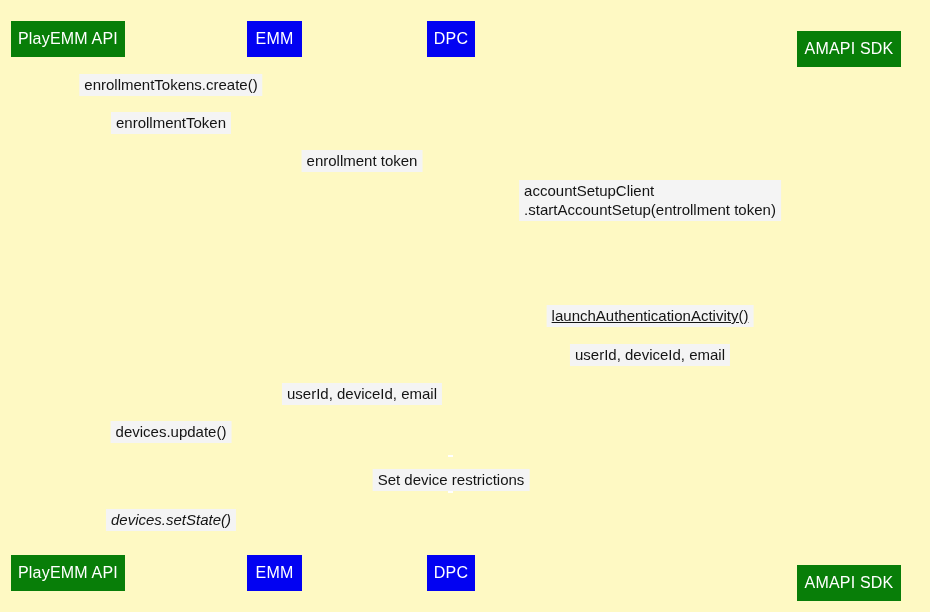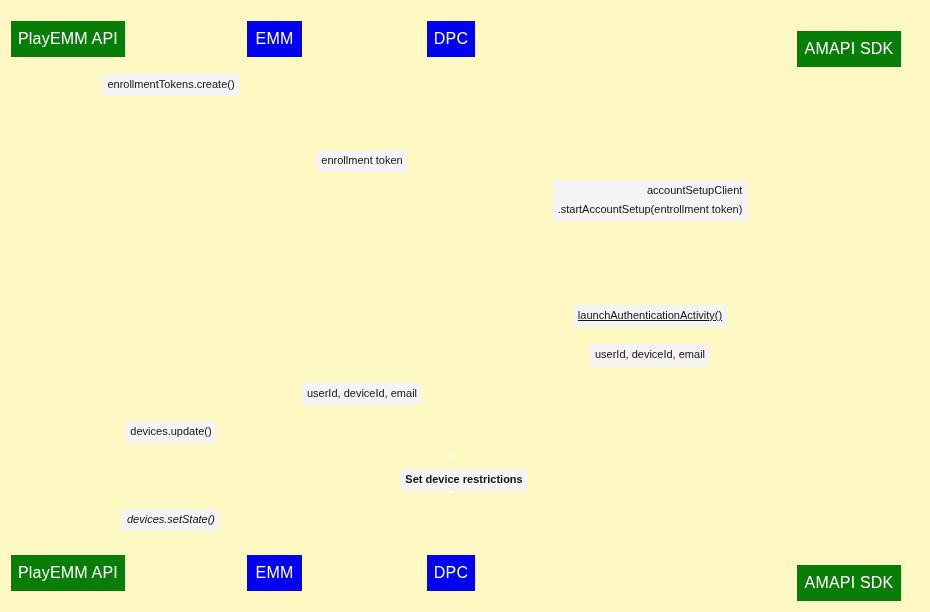--- a/index.html
+++ b/index.html
@@ -32,24 +32,24 @@
   .actor-row-bottom .actor { top: 555px; }
   .actor.pos-playemm { left: 11px;  width: 114px; }
   .actor.pos-emm     { left: 247px; width: 55px;  }
   .actor.pos-dpc     { left: 427px; width: 48px;  }
   .actor.pos-amapi   { left: 797px; width: 104px; margin-top: 10px; }
   .msg {
     position: absolute;
     transform: translateX(-50%);
     background: #f4f4f4;
     color: #141414;
-    font-size: 11px;
+    font-size: 15px;
     line-height: 19px;
     padding: 1px 5px 2px 5px;
-    text-align: right;
+    text-align: left;
     white-space: pre-line;
   }
   .lifeline-dash {
     position: absolute;
     width: 5px;
     height: 2px;
     background: #ffffff;
   }
 </style>
 </head>
@@ -66,28 +66,29 @@
     </div>
     <div class="actor blue pos-dpc">
       <span>DPC</span>
     </div>
     <div class="actor green pos-amapi">
       <span>AMAPI SDK</span>
     </div>
   </div>
 
   <div class="msg" style="left:171px; top:74px;">enrollmentTokens.create()</div>
+  <div class="msg" style="left:171px; top:112px;">enrollmentToken</div>
   <div class="msg" style="left:362px; top:150px;">enrollment token</div>
   <div class="msg" style="left:650px; top:180px;">accountSetupClient
 .startAccountSetup(entrollment token)</div>
   <div class="msg" style="left:650px; top:305px;text-decoration:underline;">launchAuthenticationActivity()</div>
   <div class="msg" style="left:650px; top:344px;">userId, deviceId, email</div>
   <div class="msg" style="left:362px; top:383px;">userId, deviceId, email</div>
   <div class="msg" style="left:171px; top:421px;">devices.update()</div>
-  <div class="msg" style="left:464px; top:469px;font-weight:bold;">Set device restrictions</div>
+  <div class="msg" style="left:451px; top:469px;">Set device restrictions</div>
   <div class="msg" style="left:171px; top:509px;font-style:italic;">devices.setState()</div>
 
   <div class="lifeline-dash" style="left:448px; top:455px;"></div>
   <div class="lifeline-dash" style="left:448px; top:491px;"></div>
 
   <div class="actor-row-bottom">
     <div class="actor green pos-playemm">
       <span>PlayEMM API</span>
     </div>
     <div class="actor blue pos-emm">

